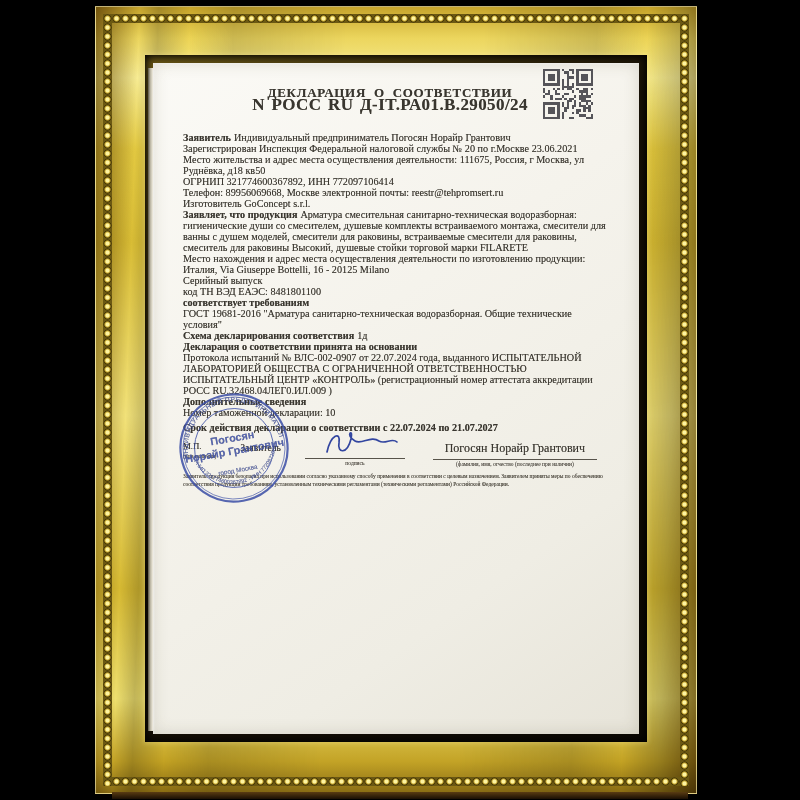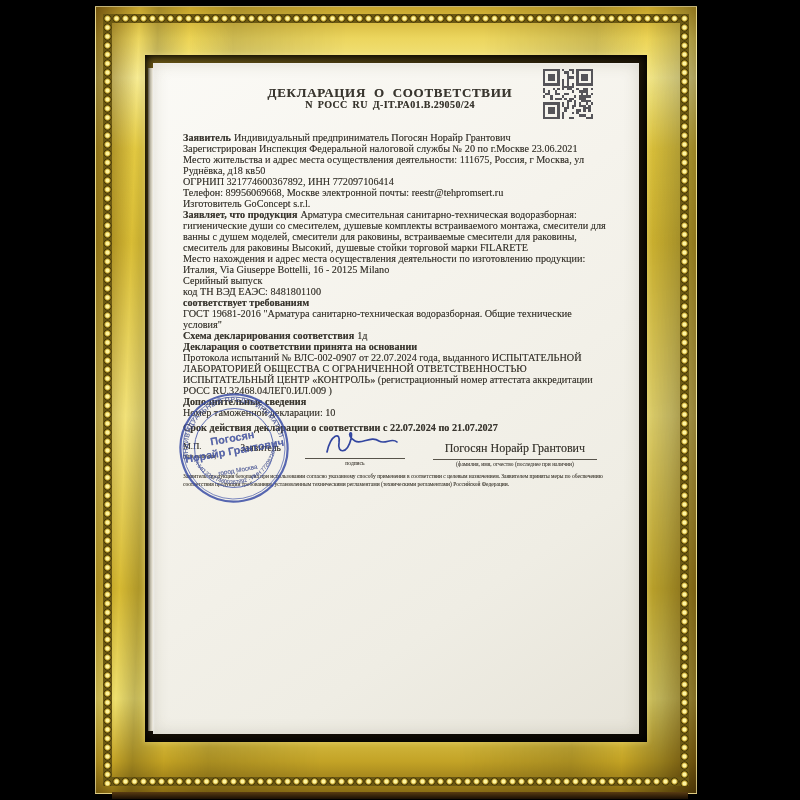--- a/index.html
+++ b/index.html
@@ -44,21 +44,21 @@
     content:'';position:absolute;left:-5px;top:5px;bottom:3px;width:5px;
     background:linear-gradient(90deg,#55503f,#b9b4a2 45%,#f3efe2);
   }
   .paper-inner{
     position:absolute;inset:0;padding:20px 42px 0 30px;
     color:#39362f;text-shadow:0 0 .4px rgba(60,55,45,.55);
   }
   
   .doc-title{text-align:center;font-weight:bold;margin-top:3px;}
   .doc-title .l1{font-size:13px;line-height:13px;letter-spacing:.7px;word-spacing:4px;}
-  .doc-title .l2{font-size:10px;line-height:12px;letter-spacing:.4px;word-spacing:2px;}
+  .doc-title .l2{font-size:17px;line-height:12px;letter-spacing:.4px;word-spacing:2px;}
   .qr{position:absolute;top:6px;right:46px;width:50px;height:50px;opacity:.82;}
   .doc-body{margin-top:21px;width:430px;font-size:10.2px;line-height:11px;}
   .doc-body p{margin:0;}
   .b{font-weight:bold;margin-right:3px;}
   .b:empty{display:none;margin:0;}
   p.validity{margin-top:4px;font-weight:bold;}
   
   .sig-row{display:flex;margin-top:8px;align-items:flex-start;position:relative;}
   .mp{width:62px;}
   .mp-lbl{font-size:8.8px;}

